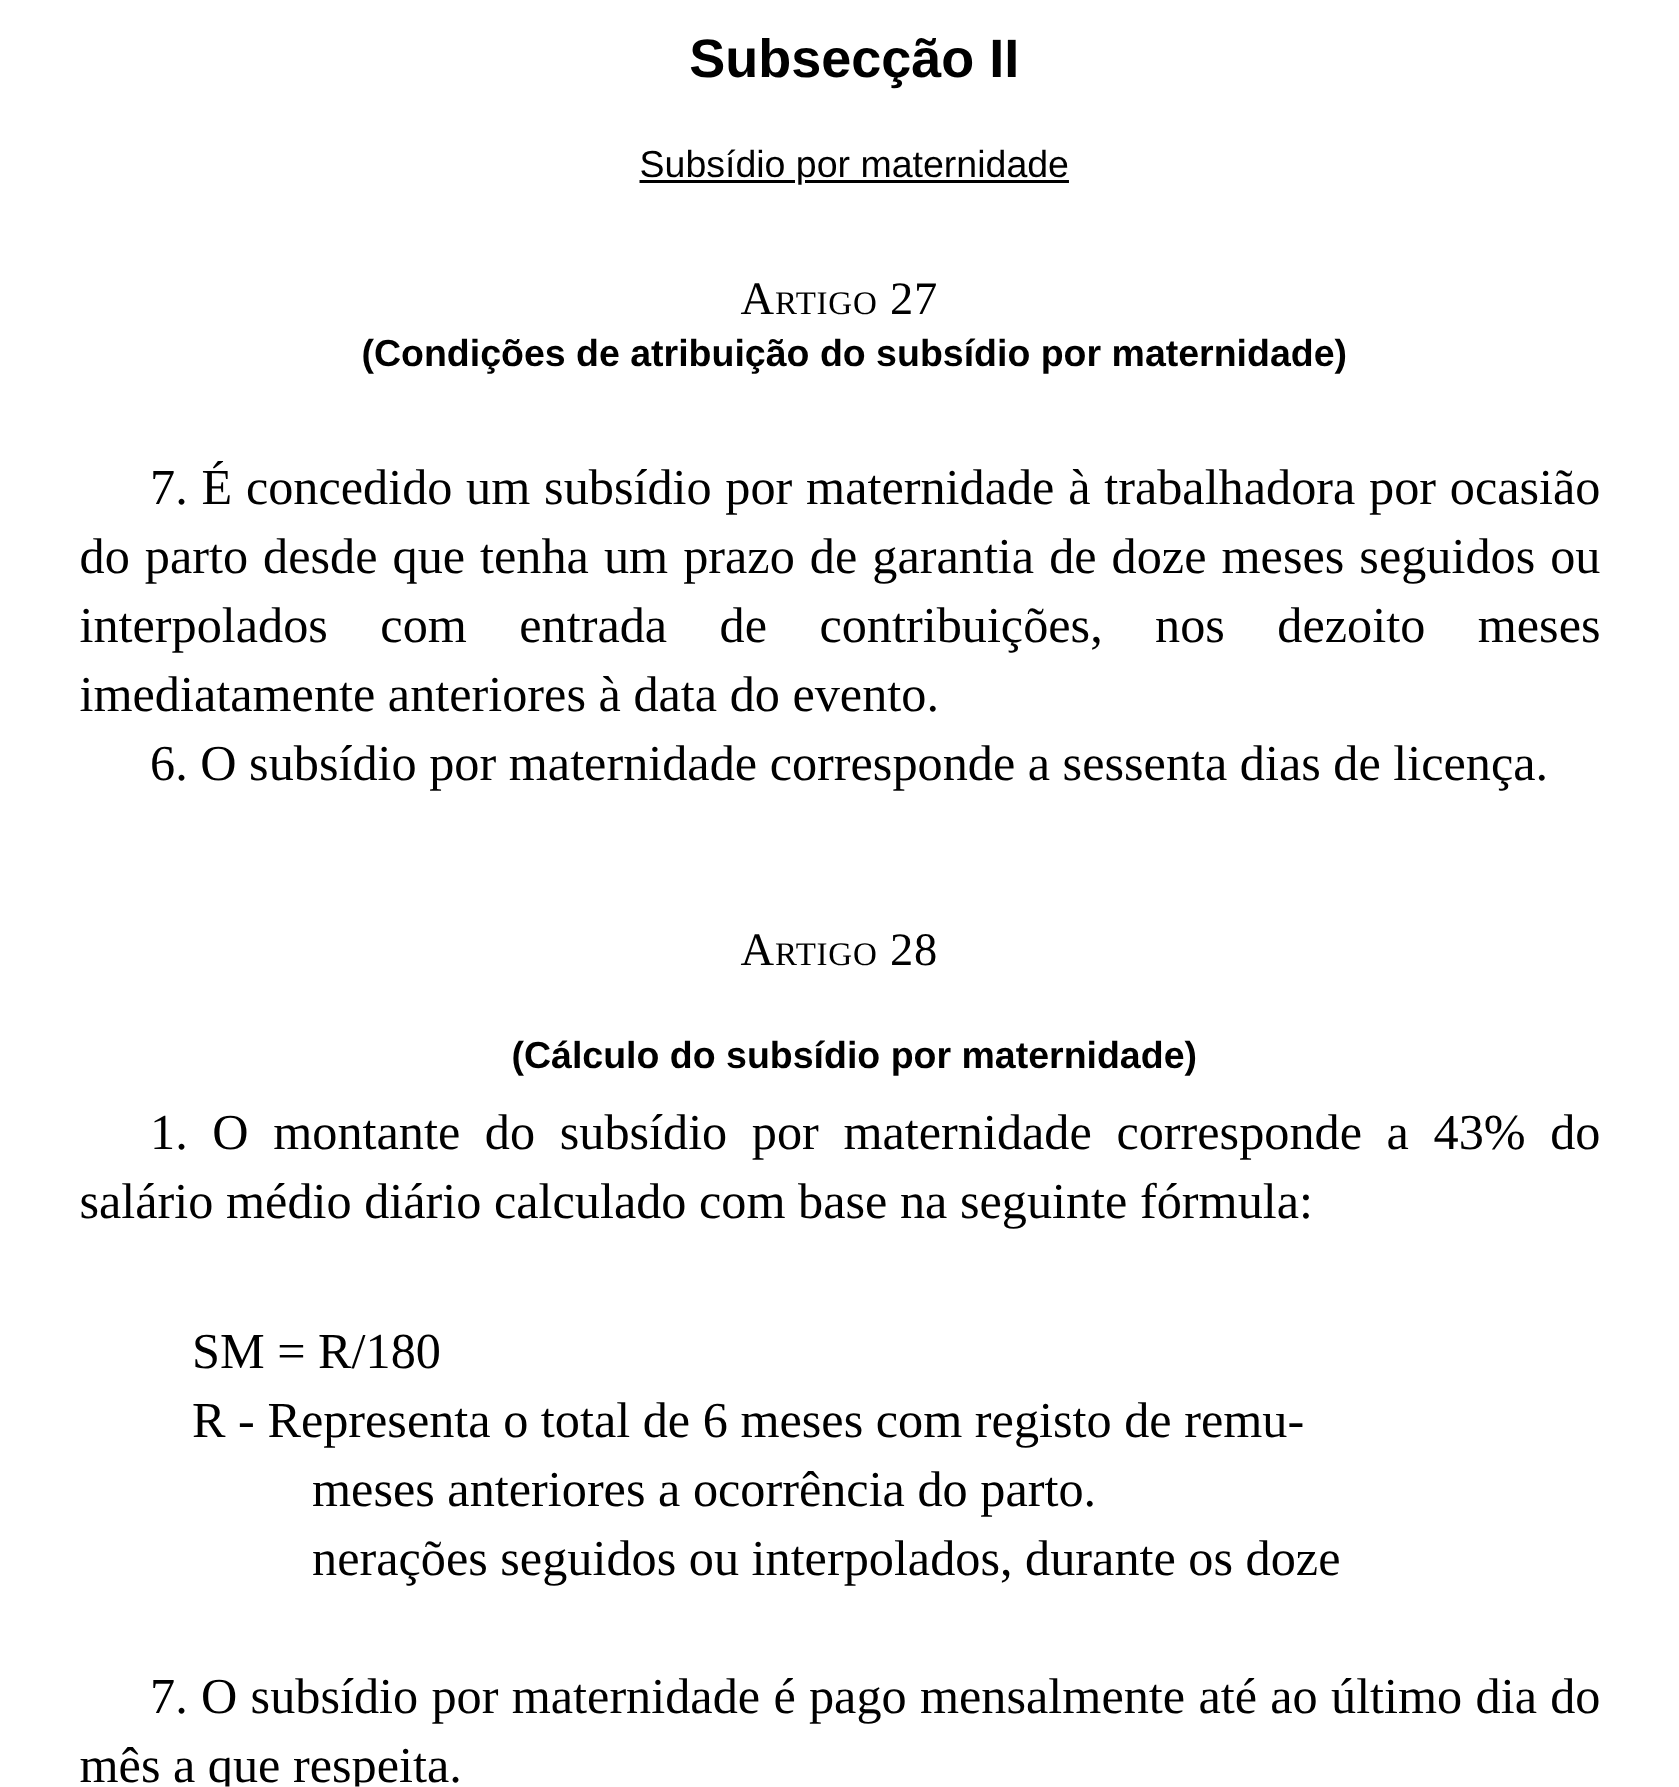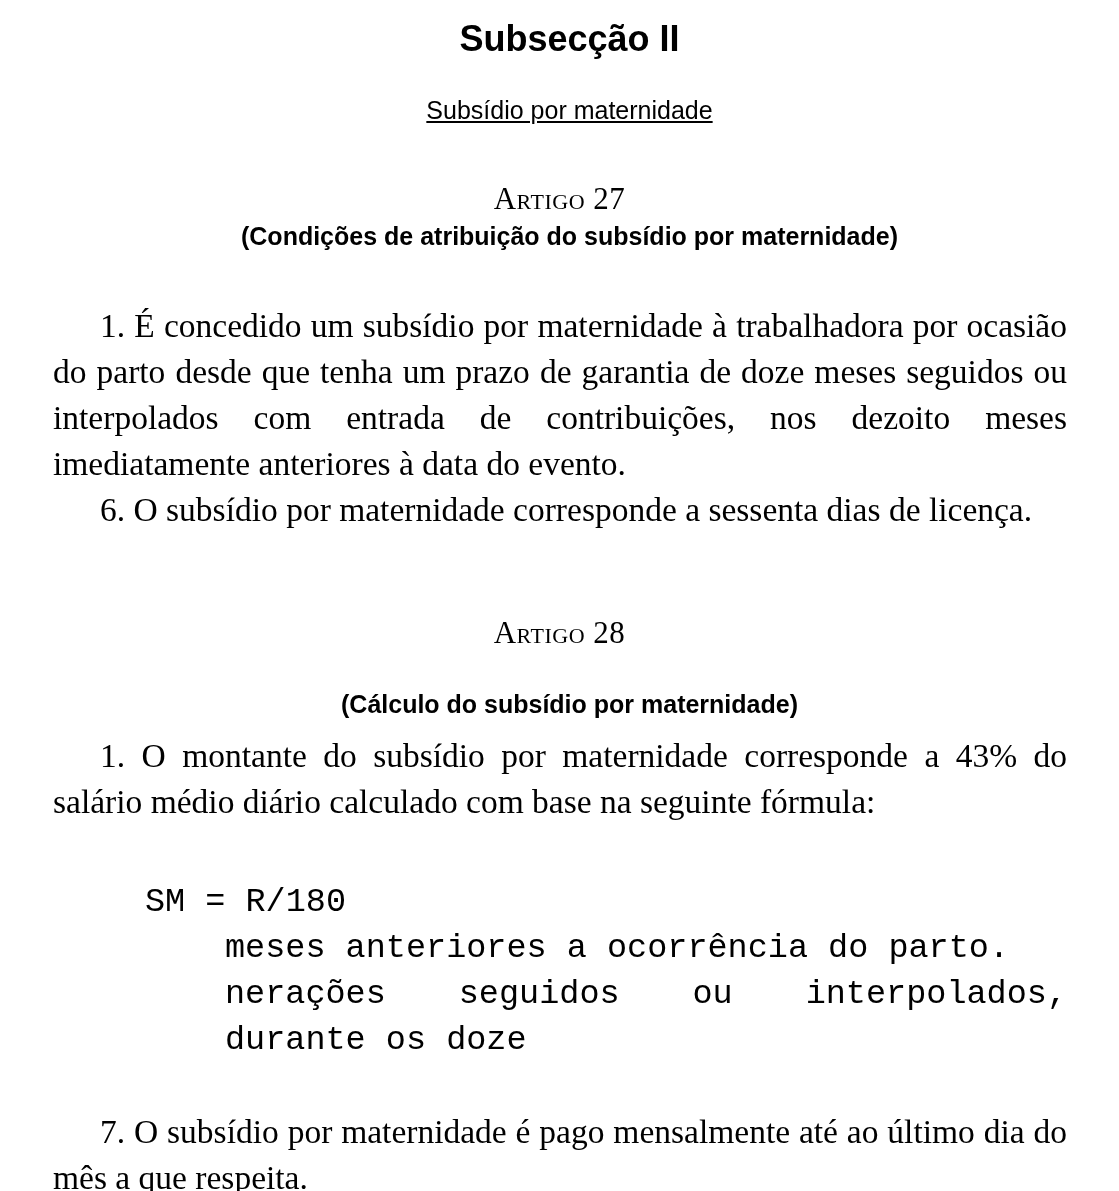--- a/index.html
+++ b/index.html
@@ -6,21 +6,21 @@
   body { width:1119px; height:1191px; position:relative; overflow:hidden; color:#000; }
   .sans { font-family:"Liberation Sans", sans-serif;padding-left:10px; }
   .serif { font-family:"Liberation Serif", serif;margin-top:33px; }
   .center { position:absolute; left:0; width:1119px; text-align:center; }
   .h1 { top:18px; font-size:36px; font-weight:bold; }
   .h2 { top:96px; font-size:25px;text-decoration:underline; }
   .art { font-size:31px; font-variant:small-caps; letter-spacing:0.5px; }
   .sub { font-size:25px; font-weight:bold; }
   .para { position:absolute; left:53px; width:1014px; font-size:33.5px; line-height:46px; text-align:justify; text-align-last:left; }
   .para .indent { display:inline-block; width:47px; }
-  .formula { position:absolute; left:145px; font-size:33.5px; line-height:46px; width:922px;font-family:Liberation Mono, monospace; }
+  .formula { position:absolute; left:128px; font-size:33.5px; line-height:46px; width:922px; }
   .formula .hang { padding-left:80px; text-align:justify; text-align-last:left; }
   .formula .first { text-align:justify; }
   .wm { position:absolute; width:370px; height:110px; }
   .wm .at { position:absolute; left:0; top:18px; width:44px; height:44px; border-radius:50%; border:9px solid #e0505f; box-sizing:border-box; }
   .wm .word { position:absolute; left:80px; top:-18px; font-family:"Liberation Sans", sans-serif; font-weight:bold; font-size:78px; color:#ec4899; letter-spacing:-2px; line-height:90px; }
   .wm .hand { position:absolute; left:30px; top:8px; width:64px; height:82px; background:#b8b8b8; border-radius:30px 30px 10px 10px; opacity:0.9; }
   .wm .bar { position:absolute; left:100px; top:72px; width:262px; height:32px; background:#666; color:#fff; font-family:"Liberation Sans", sans-serif; font-weight:bold; font-size:24px; line-height:32px; text-align:right; padding-right:6px; box-sizing:border-box; }
   .wm .tag1 { position:absolute; left:8px; top:106px; font-family:"Liberation Sans", sans-serif; font-size:9px; color:#555; }
   .wm .tag2 { position:absolute; left:270px; top:106px; font-family:"Liberation Sans", sans-serif; font-size:7px; color:#555; }
   .wm .tri { position:absolute; left:76px; top:104px; width:0; height:0; border-left:6px solid transparent; border-right:6px solid transparent; border-top:12px solid #e0505f; }
@@ -30,30 +30,31 @@
 <body>
 
 <div class="layer">
 
   <div class="center sans h1">Subsecção II</div>
   <div class="center sans h2">Subsídio por maternidade</div>
 
   <div class="center serif art" style="top:148px;">Artigo 27</div>
   <div class="center sans sub" style="top:222px;">(Condições de atribuição do subsídio por maternidade)</div>
 
-  <div class="para serif" style="top:270px;"><span class="indent"></span><span>1. É concedido um subsídio por maternidade à trabalhadora por ocasião do parto desde que tenha um prazo de garantia de doze meses seguidos ou interpolados com entrada de contribuições, nos dezoito meses imediatamente anteriores à data do evento.</span></div>
+  <div class="para serif" style="top:270px;"><span class="indent"></span><span>7. É concedido um subsídio por maternidade à trabalhadora por ocasião do parto desde que tenha um prazo de garantia de doze meses seguidos ou interpolados com entrada de contribuições, nos dezoito meses imediatamente anteriores à data do evento.</span></div>
   <div class="para serif" style="top:454px;"><span class="indent"></span><span>6. O subsídio por maternidade corresponde a sessenta dias de licença.</span></div>
 
   <div class="center serif art" style="top:582px;">Artigo 28</div>
   <div class="center sans sub" style="top:654px;margin-top:36px;">(Cálculo do subsídio por maternidade)</div>
 
   <div class="para serif" style="top:700px;"><span class="indent"></span><span>1. O montante do subsídio por maternidade corresponde a 43% do salário médio diário calculado com base na seguinte fórmula:</span></div>
 
   <div class="formula serif" style="top:846px;">
     <div>SM = R/180</div>
+    <div class="first">R - Representa o total de 6 meses com registo de remu-</div>
     <div class="hang">meses anteriores a ocorrência do parto.</div>
     <div class="hang">nerações seguidos ou interpolados, durante os doze</div>
   </div>
 
   <div class="para serif" style="top:1076px;"><span class="indent"></span><span>7. O subsídio por maternidade é pago mensalmente até ao último dia do mês a que respeita.</span></div>
 </div>
 
 <div class="wm" style="left:688px; top:452px; z-index:-1;">
   <div class="at"></div>
   <div class="hand"></div>

